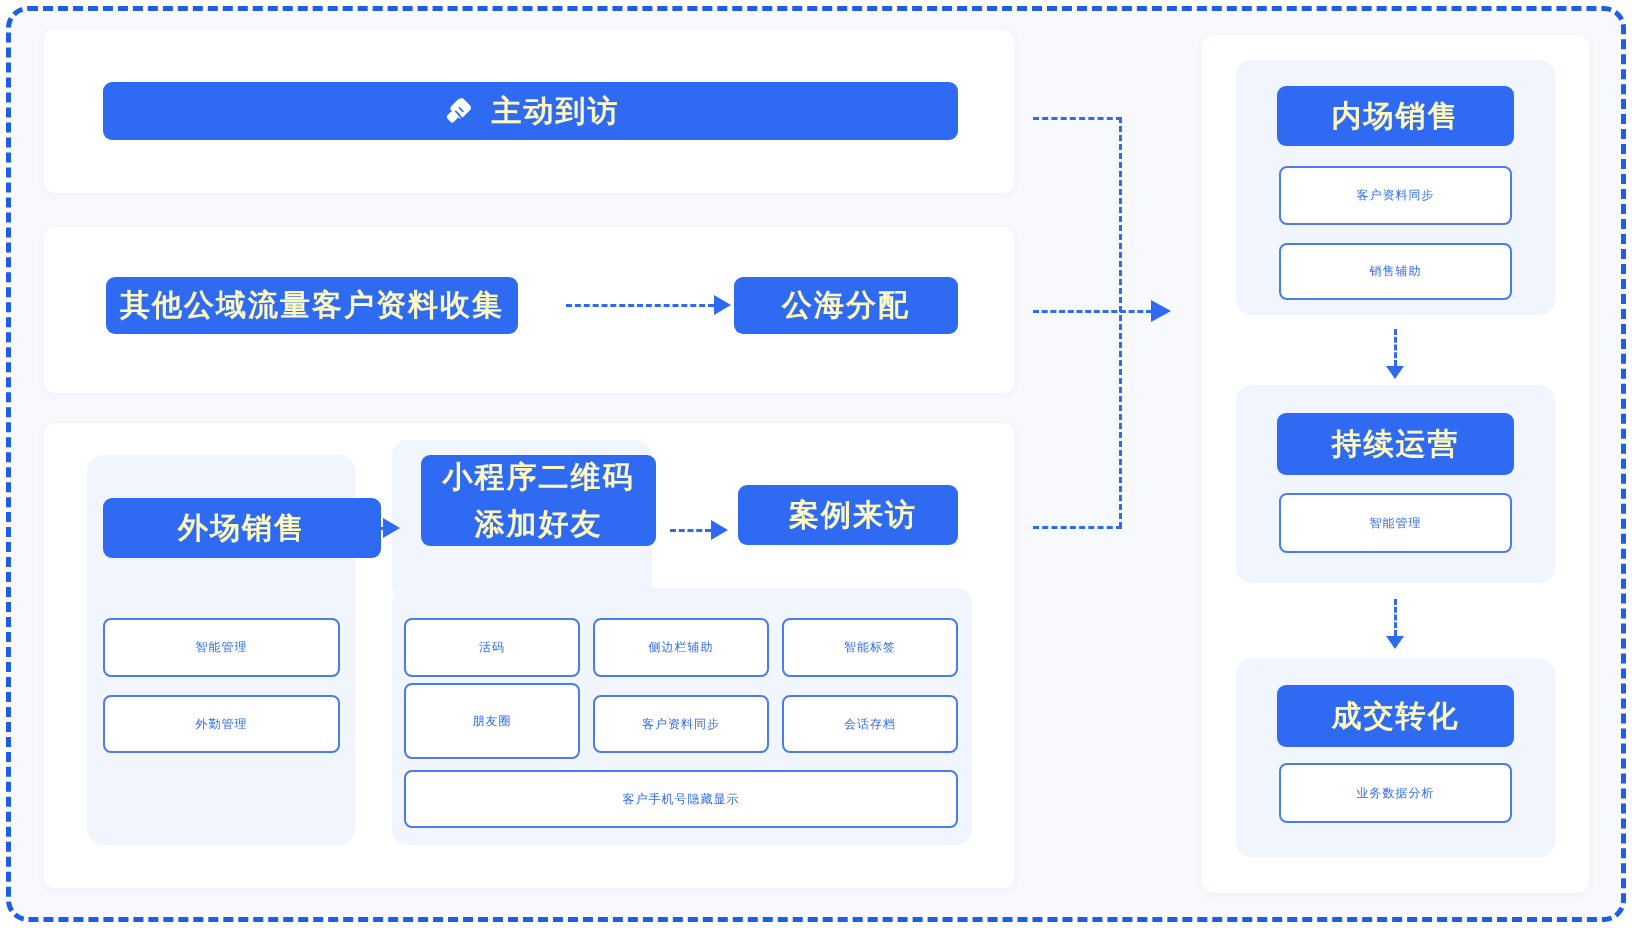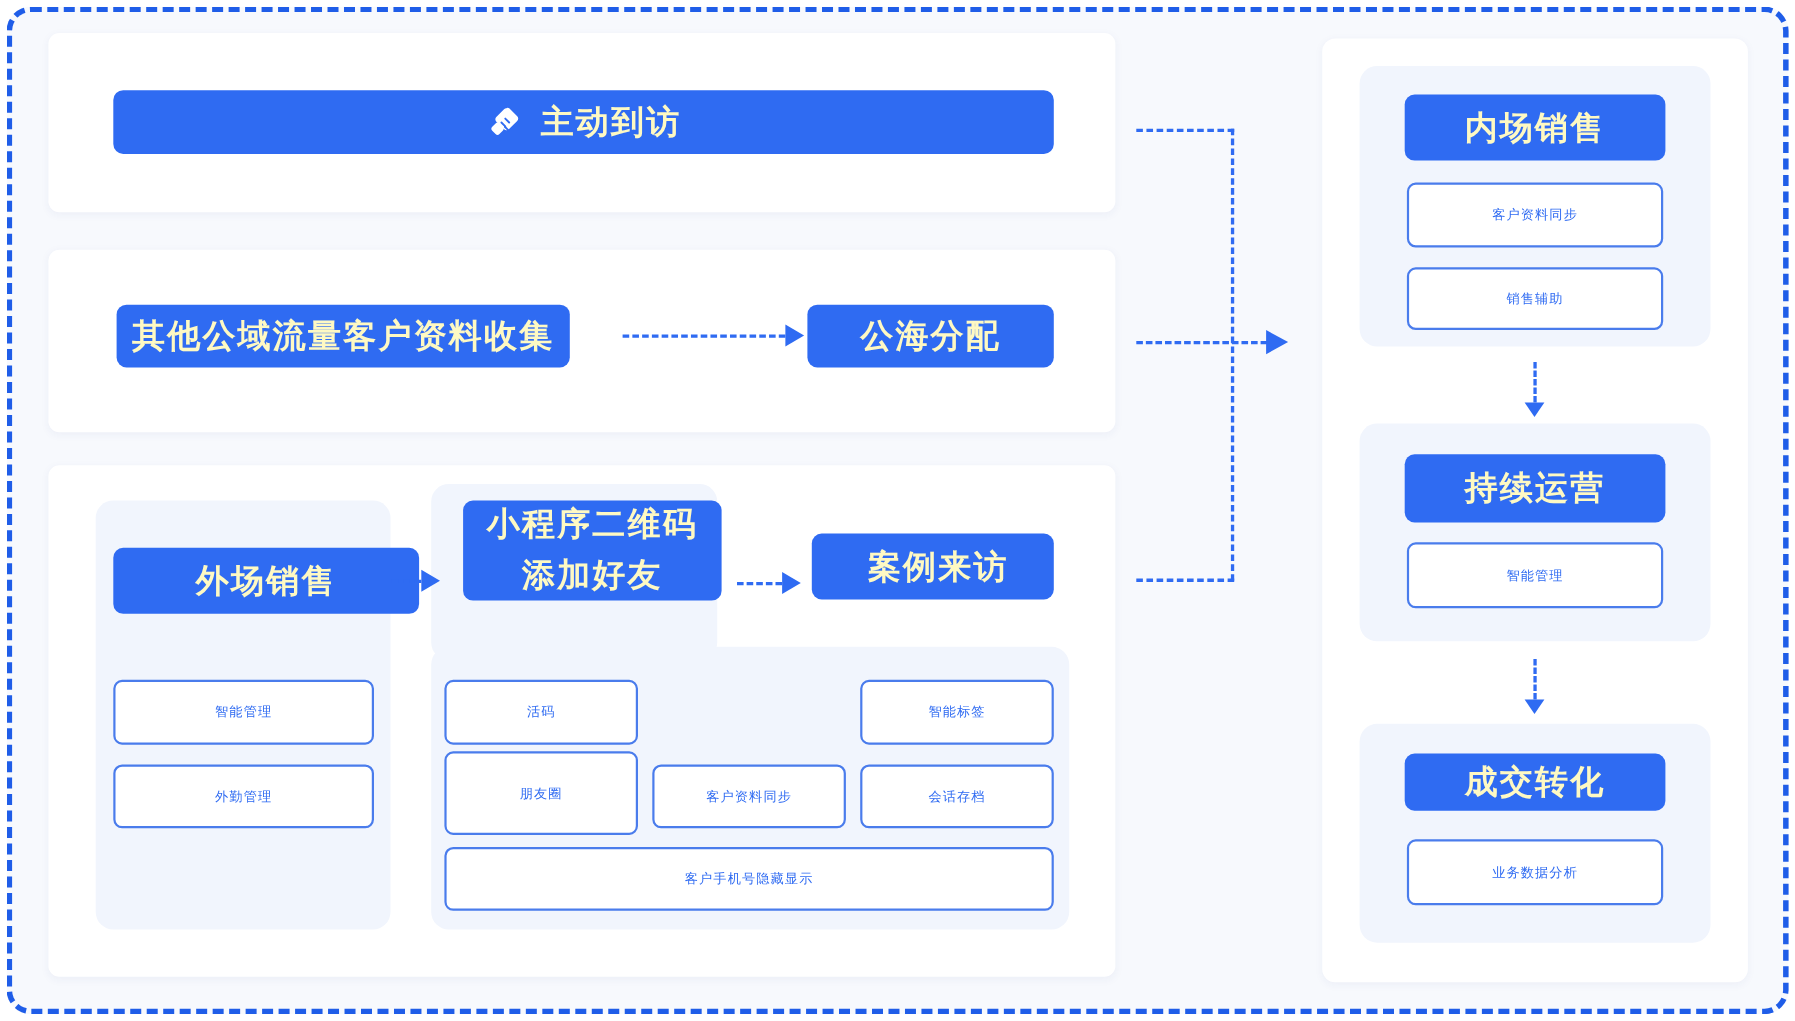--- a/index.html
+++ b/index.html
@@ -93,20 +93,21 @@
     </div>
 
     <div class="h-arrow" style="left:626px;top:97px;width:58px;height:20px;">
       <div class="dash"></div>
       <div class="head"></div>
     </div>
 
     <div class="blue-box" style="left:694px;top:62px;width:220px;height:60px;padding-left:10px;">案例来访</div>
 
     <div class="outline-box" style="left:360px;top:195px;width:176px;height:59px;">活码</div>
+    <div class="outline-box" style="left:549px;top:195px;width:176px;height:59px;">侧边栏辅助</div>
     <div class="outline-box" style="left:738px;top:195px;width:176px;height:59px;">智能标签</div>
     <div class="outline-box" style="left:360px;top:260px;width:176px;height:76px;">朋友圈</div>
     <div class="outline-box" style="left:549px;top:272px;width:176px;height:58px;">客户资料同步</div>
     <div class="outline-box" style="left:738px;top:272px;width:176px;height:58px;">会话存档</div>
     <div class="outline-box" style="left:360px;top:347px;width:554px;height:58px;">客户手机号隐藏显示</div>
   </section>
 
   <div class="c-h" style="left:1033px;top:117px;width:89px;"></div>
   <div class="c-h" style="left:1033px;top:526px;width:89px;"></div>
   <div class="c-v" style="left:1119px;top:117px;height:411px;"></div>
@@ -125,17 +126,17 @@
 
     <div class="subcard" style="left:34px;top:350px;width:319px;height:198px;">
       <div class="blue-box" style="left:41px;top:28px;width:237px;height:62px;">持续运营</div>
       <div class="outline-box" style="left:43px;top:108px;width:233px;height:60px;">智能管理</div>
     </div>
 
     <div class="v-line" style="left:192px;top:564px;height:37px;"></div>
     <div class="v-head" style="left:184px;top:601px;"></div>
 
     <div class="subcard" style="left:34px;top:623px;width:319px;height:199px;">
-      <div class="blue-box" style="left:41px;top:27px;width:237px;height:52px;text-align:center;">成交转化</div>
+      <div class="blue-box" style="left:41px;top:27px;width:237px;height:62px;text-align:center;">成交转化</div>
       <div class="outline-box" style="left:43px;top:105px;width:233px;height:60px;">业务数据分析</div>
     </div>
   </section>
 </div>
 
 </body></html>

